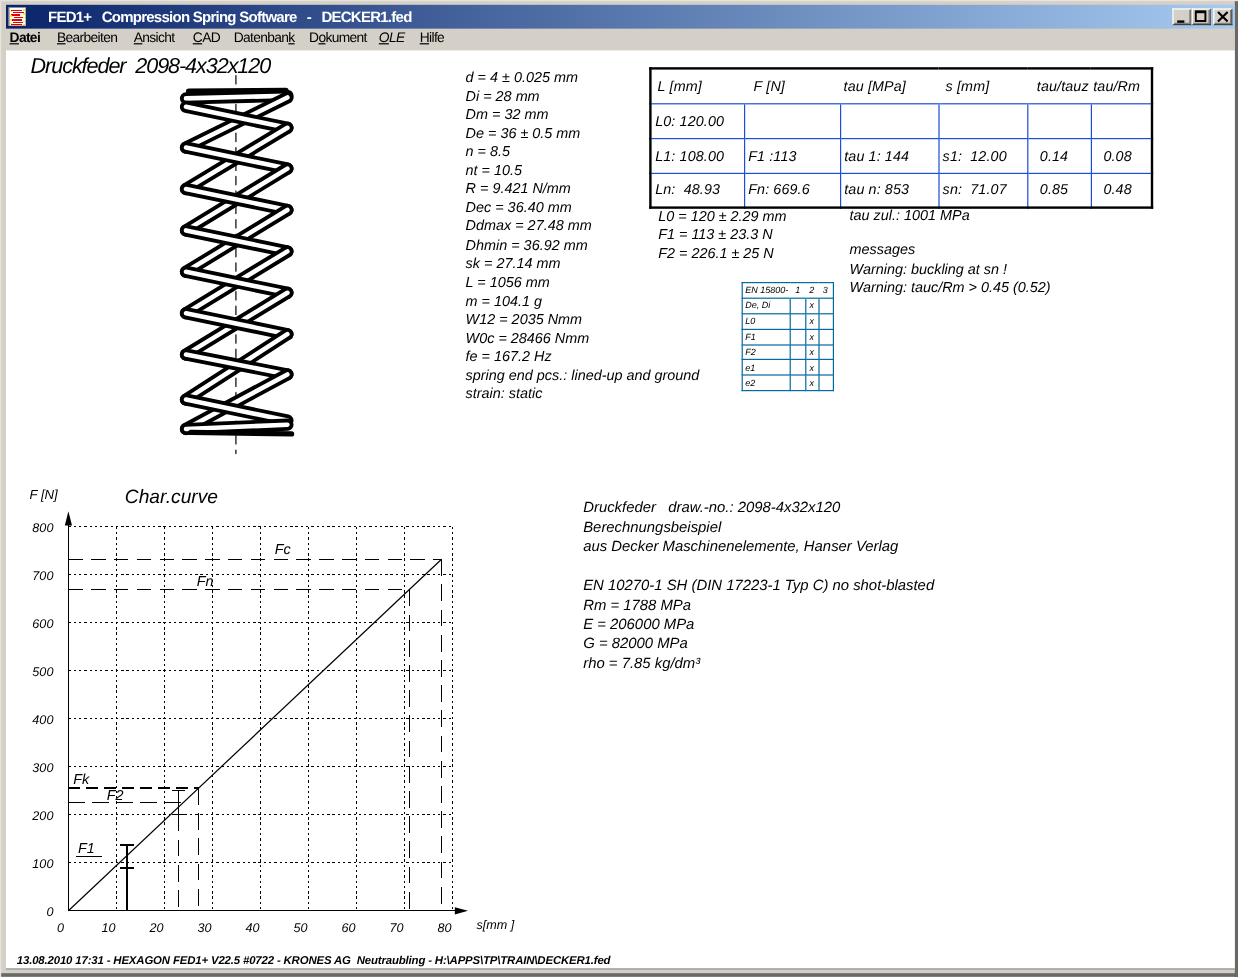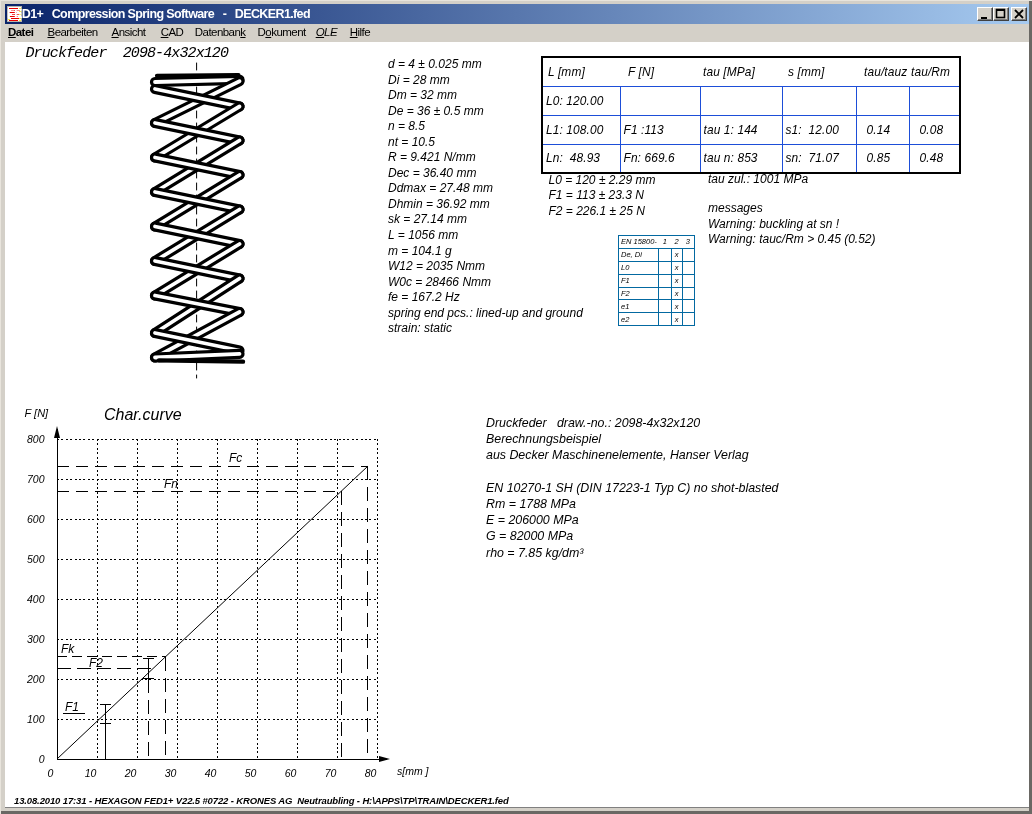--- a/index.html
+++ b/index.html
@@ -5,21 +5,21 @@
 html,body{margin:0;padding:0;}
 body{width:1032px;height:814px;overflow:hidden;background:#fff;}
 *{box-sizing:border-box;}
 .win{position:absolute;left:0;top:0;width:1032px;height:814px;background:#d4d0c8;
  border-left:1px solid #e8e4dc;border-top:1px solid #e8e4dc;}
 .edgeR{position:absolute;right:0;top:0;width:3px;height:814px;background:#6a6864;}
 .edgeB{position:absolute;left:0;bottom:0;width:1032px;height:3px;background:#6a6864;}
 .titlebar{position:absolute;left:4px;top:3px;width:1024px;height:20px;
  background:linear-gradient(to right,#0a246a,#a6caf0);}
 .ticon{position:absolute;left:2px;top:2px;width:15px;height:16px;}
-.ttext{position:absolute;left:2px;top:3px;font:bold 12.5px "Liberation Sans",sans-serif;letter-spacing:-0.62px;color:#fff;white-space:pre;}
+.ttext{position:absolute;left:35px;top:3px;font:bold 12.5px "Liberation Sans",sans-serif;letter-spacing:-0.62px;color:#fff;white-space:pre;}
 .wbtn{position:absolute;top:2.5px;width:16px;height:14px;background:#d4d0c8;
  border-top:1px solid #fff;border-left:1px solid #fff;border-right:1px solid #404040;border-bottom:1px solid #404040;
  box-shadow:inset -1px -1px 0 #808080;}
 .menubar{position:absolute;left:4px;top:23px;width:1024px;height:18px;background:#d4d0c8;
  font:11.5px "Liberation Sans",sans-serif;letter-spacing:-0.55px;color:#000;}
 .menubar span{position:absolute;top:1.5px;}
 .menubar u{text-decoration:underline;text-underline-offset:1px;}
 .client{position:absolute;left:4px;top:41px;width:1024px;height:766px;background:#fff;border-bottom:1px solid #808080;}
 .it{font-style:italic;font-family:"Liberation Sans",sans-serif;color:#000;position:absolute;white-space:pre;}
 .t13{font-size:12px;line-height:15.55px;}
@@ -86,21 +86,21 @@
   <span style="left:42.5px;"><u>B</u>earbeiten</span>
   <span style="left:106.5px;"><u>A</u>nsicht</span>
   <span style="left:155.7px;"><u>C</u>AD</span>
   <span style="left:189.8px;">Datenban<u>k</u></span>
   <span style="left:252.6px;">D<u>o</u>kument</span>
   <span style="left:310.7px;font-style:italic;"><u>O</u>LE</span>
   <span style="left:344.8px;"><u>H</u>ilfe</span>
  </div>
  <div class="client"></div>
 
- <div class="it" style="left:24.5px;top:44px;font-size:15px;letter-spacing:-0.9px;font-family:Liberation Mono, monospace;">Druckfeder  2098-4x32x120</div>
+ <div class="it" style="left:24.5px;top:44px;font-size:18px;letter-spacing:-0.9px;">Druckfeder  2098-4x32x120</div>
 
  <svg id="spring" style="left:140px;top:55px;" width="125" height="330" viewBox="140 55 125 330">
       <line x1="195.6" y1="62" x2="195.6" y2="377" stroke="#000" stroke-width="1" stroke-linecap="round" stroke-dasharray="7 5"></line>
       <line x1="154" y1="81" x2="238.5" y2="78.8" stroke="#000" stroke-width="10.2" stroke-linecap="round"></line>
       <line x1="154" y1="81" x2="238.5" y2="78.8" stroke="#fff" stroke-width="3.8" stroke-linecap="round"></line>
       <line x1="238.5" y1="80.2" x2="154" y2="122" stroke="#000" stroke-width="10.2" stroke-linecap="round"></line>
       <line x1="238.5" y1="80.2" x2="154" y2="122" stroke="#fff" stroke-width="3.8" stroke-linecap="round"></line>
       <line x1="154" y1="88" x2="238.5" y2="105.5" stroke="#000" stroke-width="10.2" stroke-linecap="round"></line>
       <line x1="154" y1="88" x2="238.5" y2="105.5" stroke="#fff" stroke-width="3.8" stroke-linecap="round"></line>
       <line x1="238.5" y1="105.5" x2="154" y2="156.5" stroke="#000" stroke-width="10.2" stroke-linecap="round"></line>

